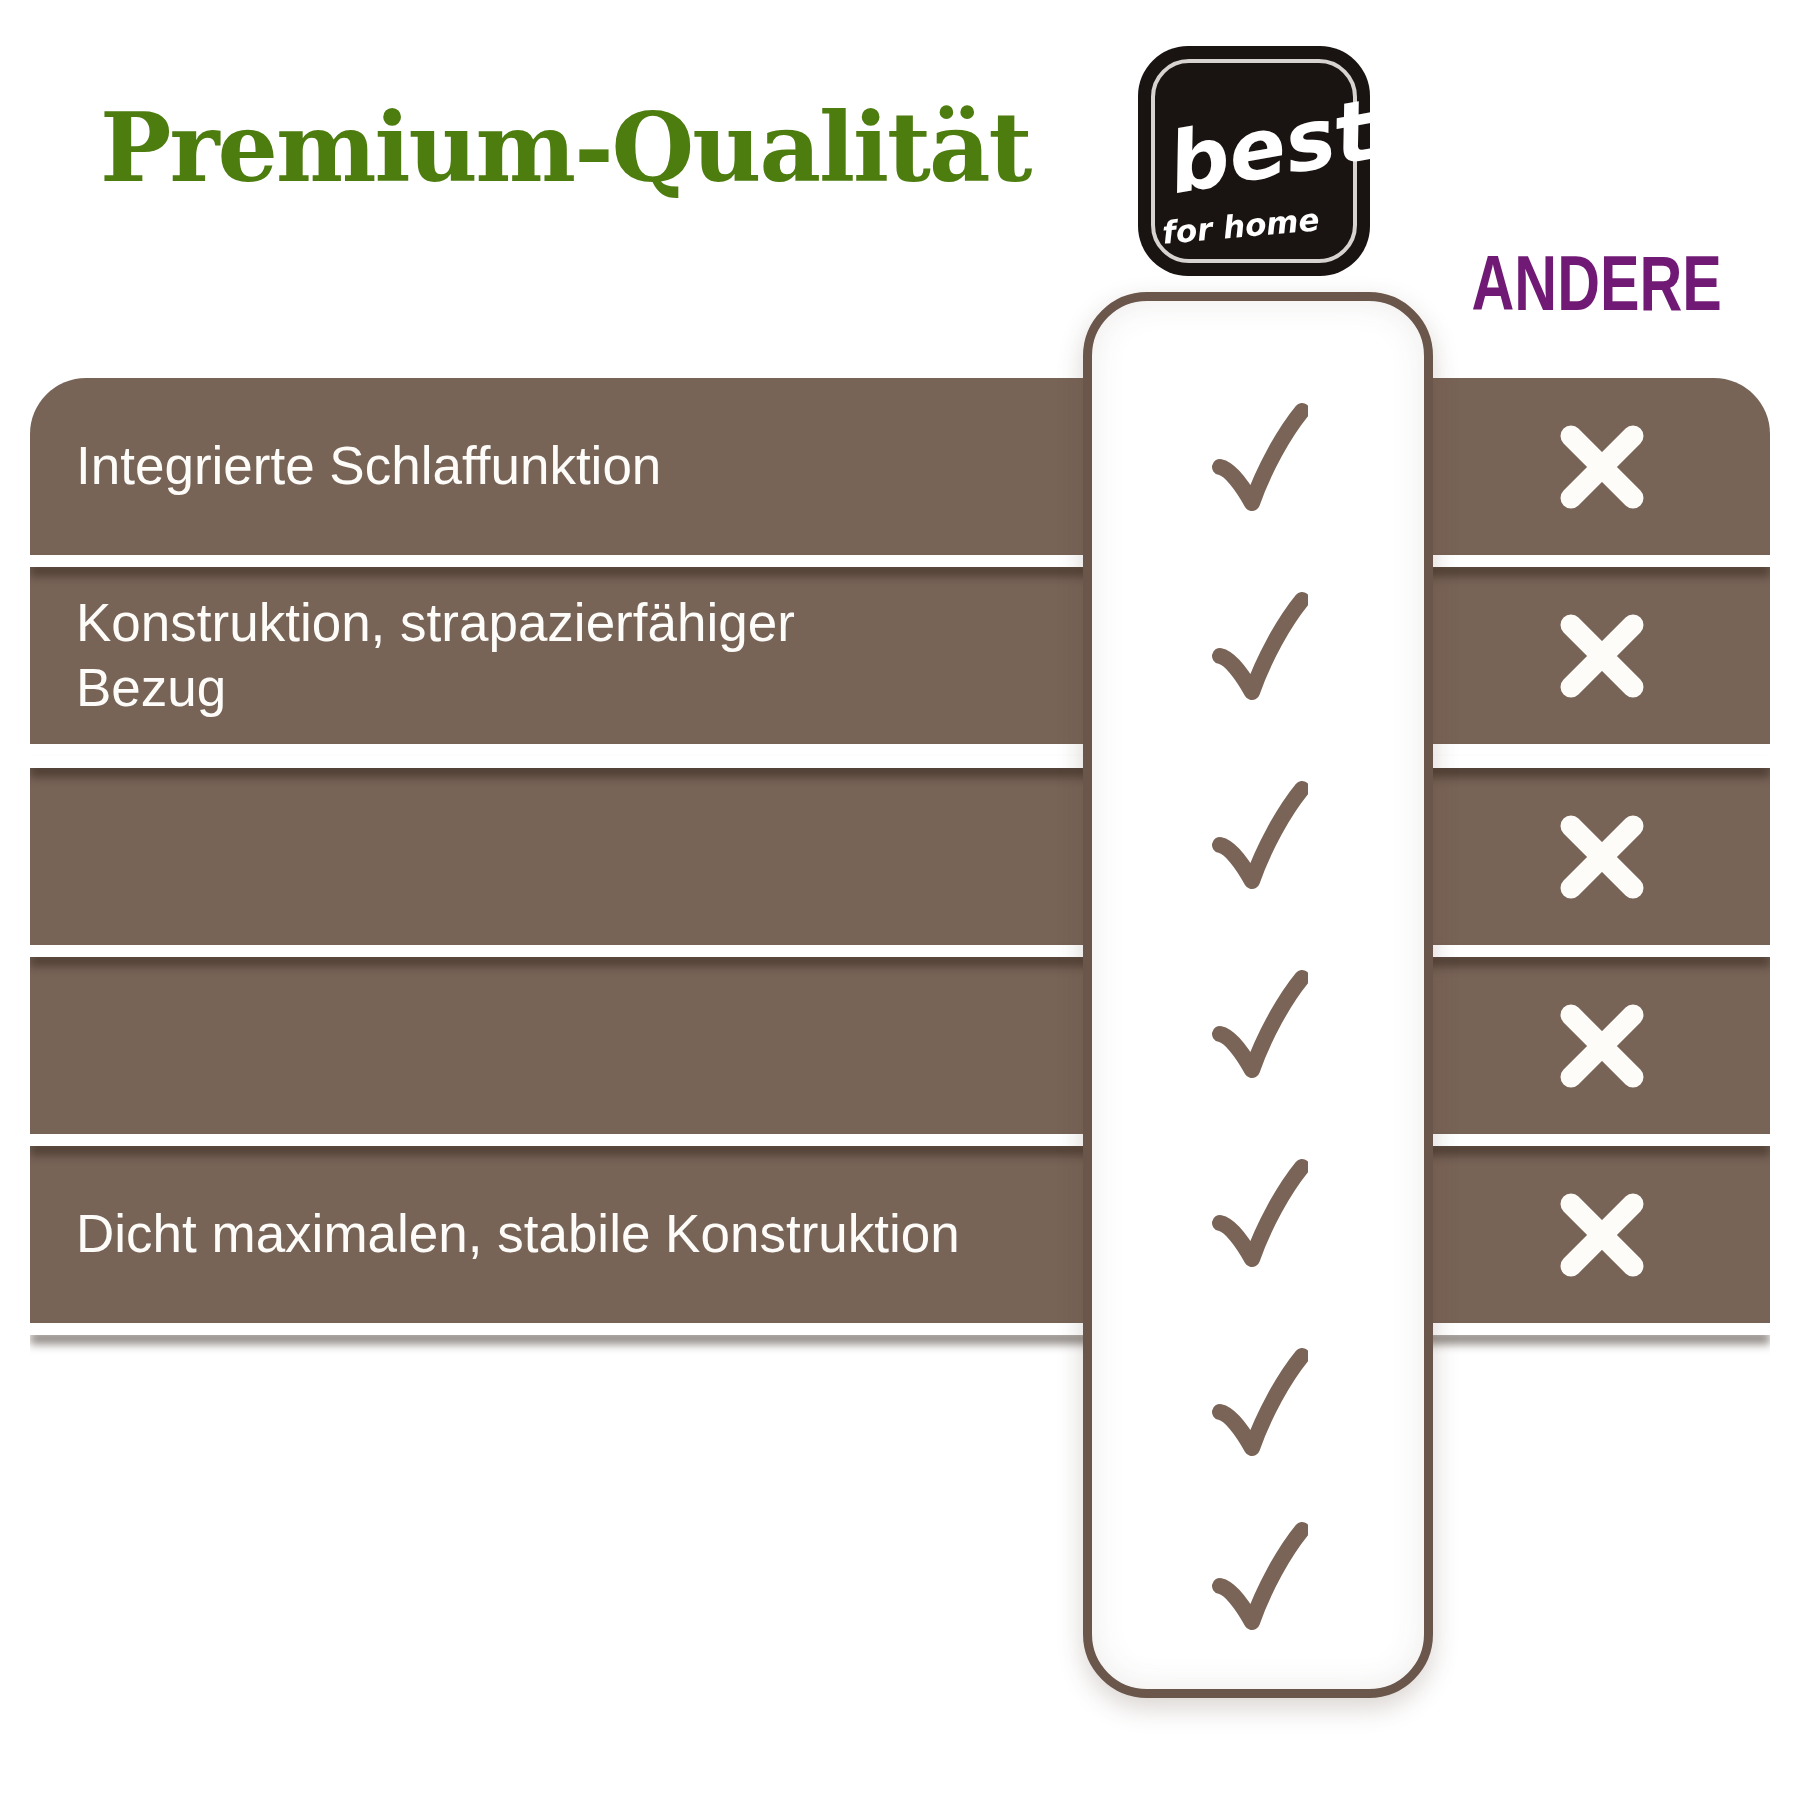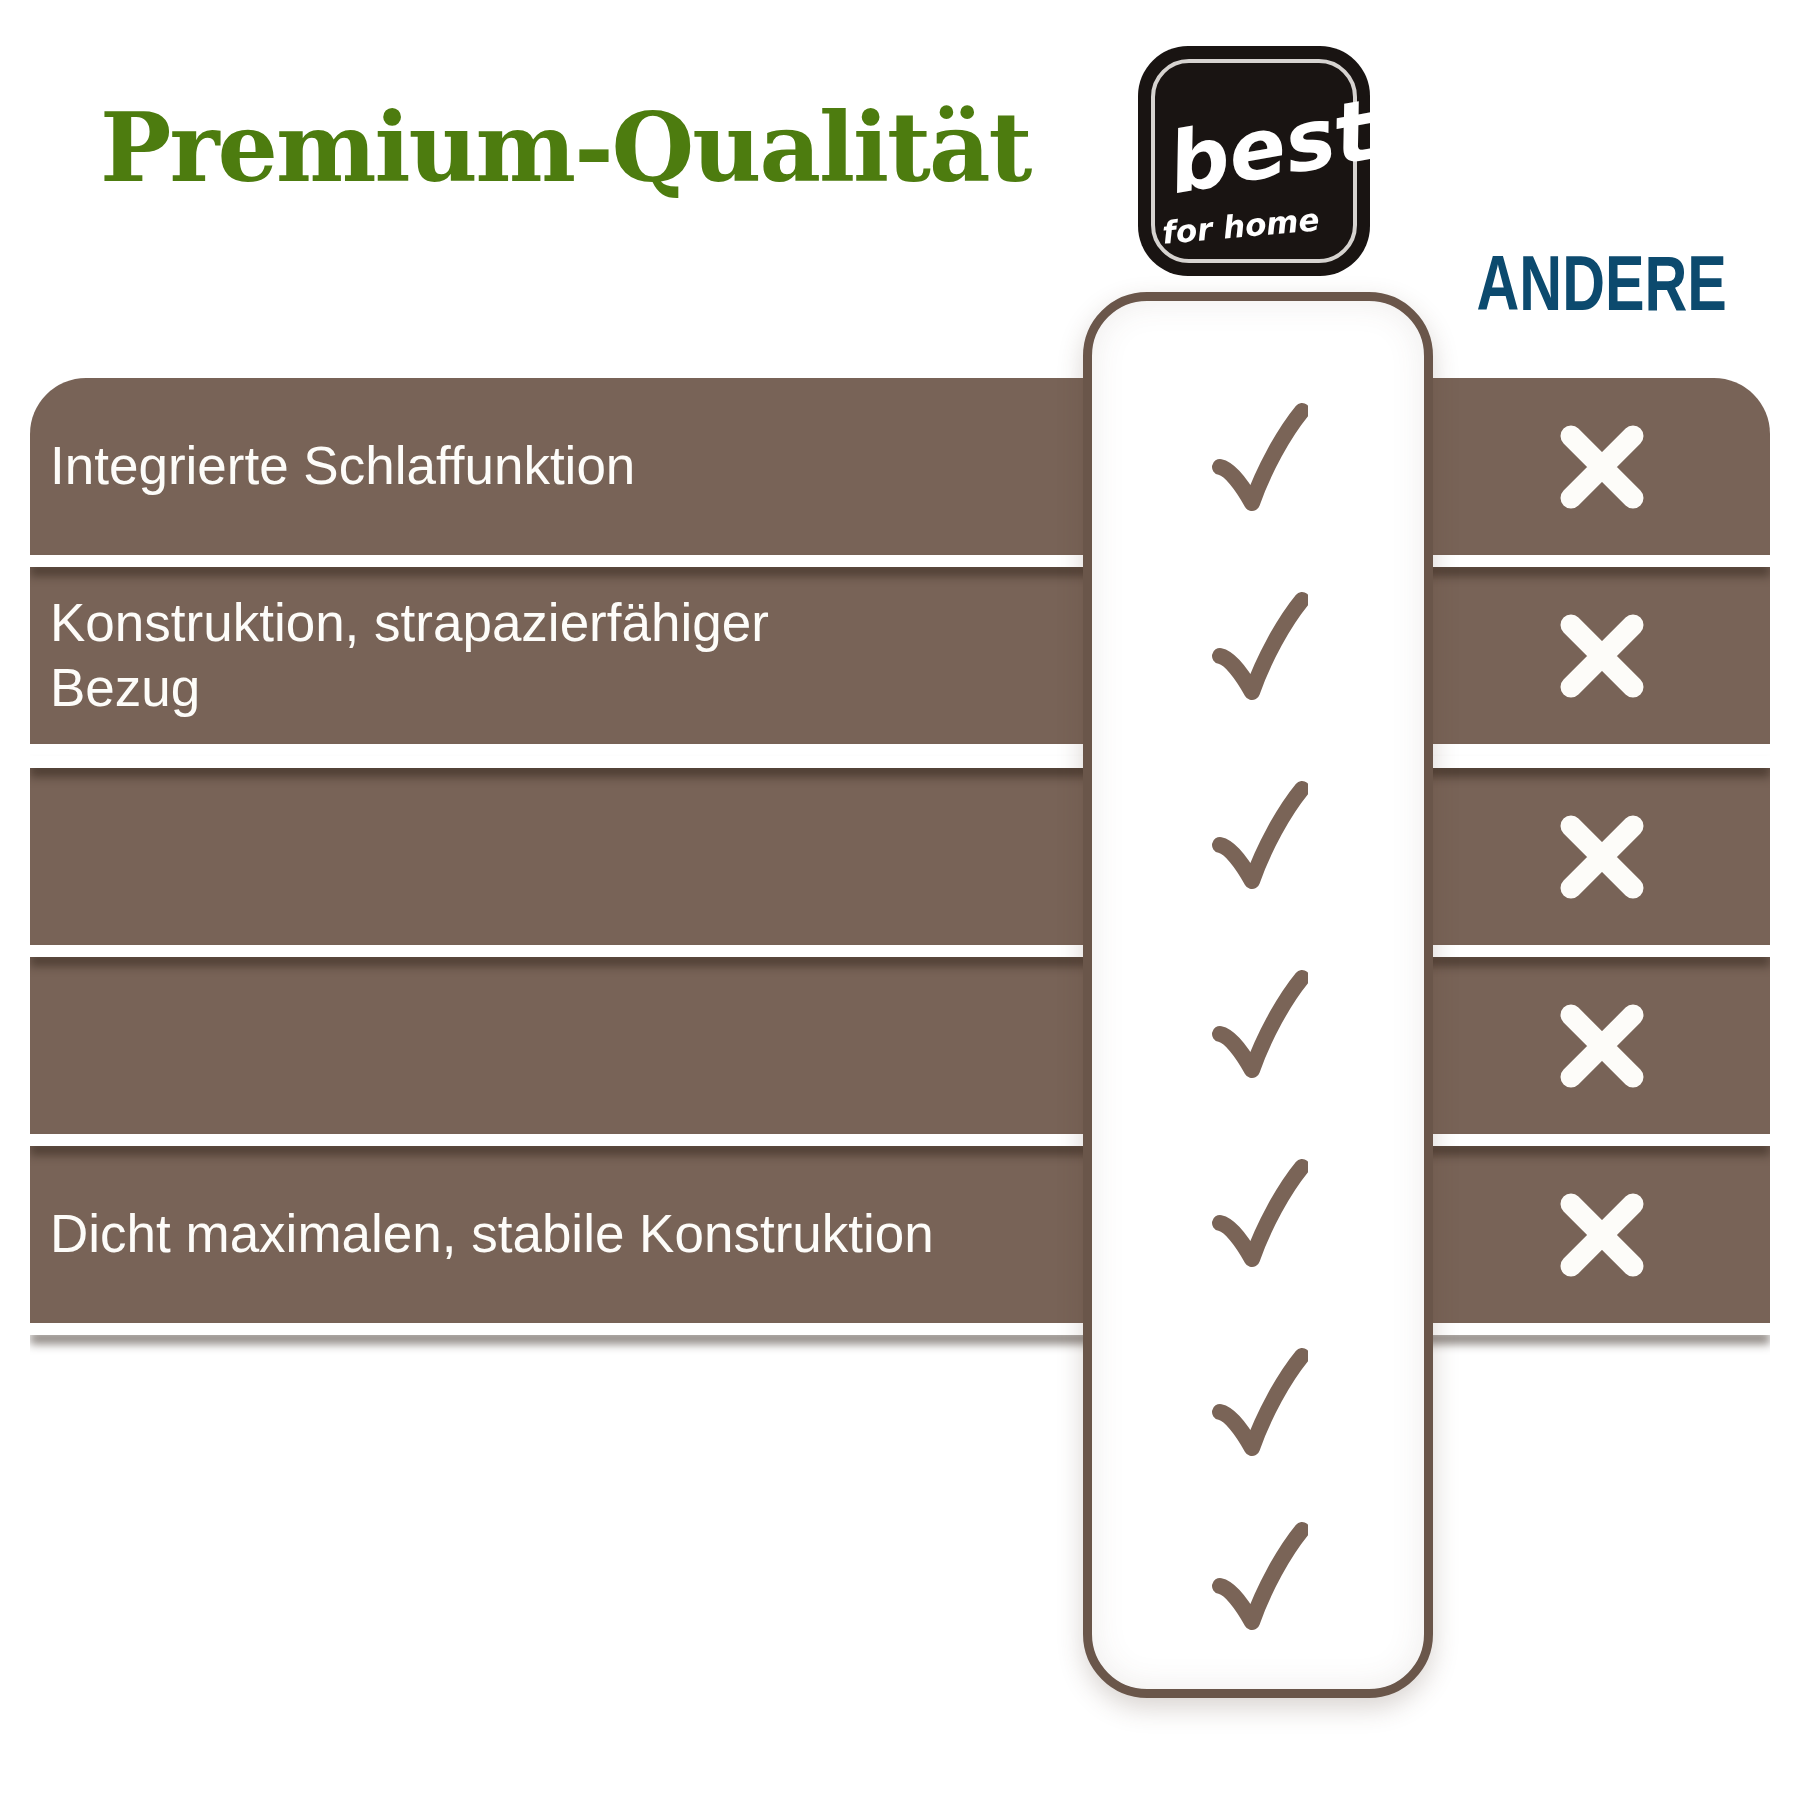--- a/index.html
+++ b/index.html
@@ -66,22 +66,22 @@
     transform: rotate(-5deg);
     white-space: pre;
   }
 
   
   .competitor-header {
     position: absolute;
     left: 1432px;
     top: 238px;
     width: 340px;
-    text-align: center;
-    color: #0c4a6e;
+    text-align: left;
+    color: #701a75;
     z-index: 2;
   }
   .competitor-header span {
     display: inline-block;
     font-weight: bold;
     font-size: 78px;
     letter-spacing: 0px;
     transform: scaleX(0.76);
     transform-origin: center;
     white-space: pre;
@@ -101,21 +101,21 @@
     flex-direction: column;
     z-index: 1;
   }
   .feature-row {
     position: relative;
     background: #786357;
     height: 177px;
     flex: 0 0 auto;
     display: flex;
     align-items: center;
-    padding-left: 20px;
+    padding-left: 46px;
     box-sizing: border-box;
   }
   .feature-row.short { height: 147px; }
   .feature-label {
     color: #fdfcf9;
     font-size: 53px;
     line-height: 1.22;
     letter-spacing: 0px;
     white-space: pre;
   }

